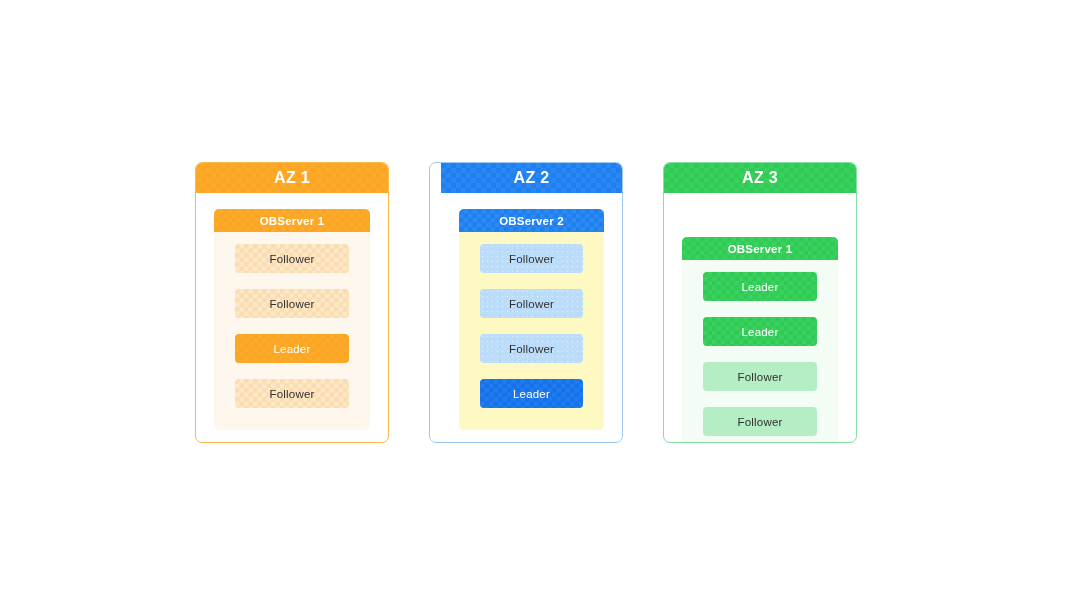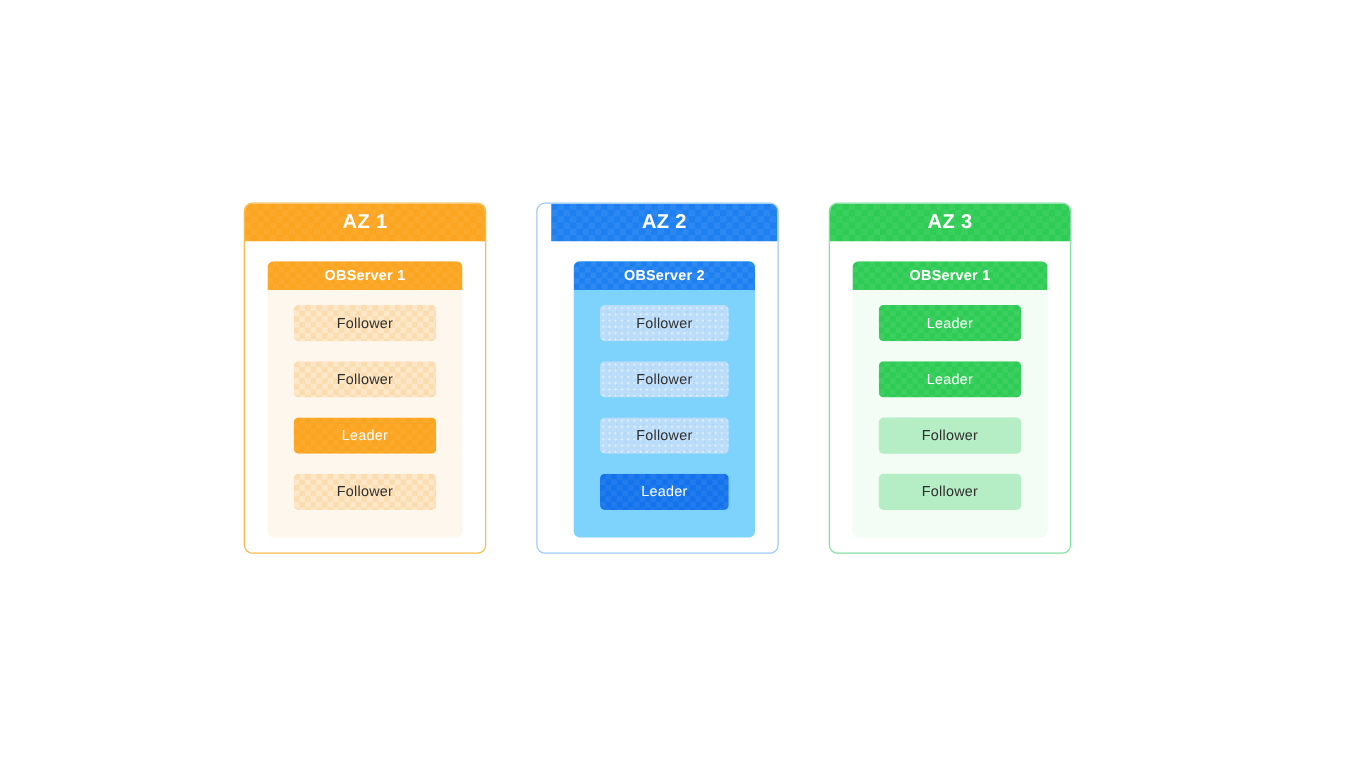--- a/index.html
+++ b/index.html
@@ -31,21 +31,21 @@
     box-sizing: border-box;
     background: #ffffff;
     border-radius: 7px;
     border: 1px solid #f5b13c;
     overflow: hidden;
     display: flex;
     flex-direction: column;
   }
   .az-card.az1 { left: 0px;   border-color: #f8ba4c; }
   .az-card.az2 { left: 234px; border-color: #9dc9f6; padding-left: 11px; }
-  .az-card.az3 { left: 468px; border-color: #86dfa0; }
+  .az-card.az3 { left: 468px; border-color: #86dfa0; gap: 28px; }
 
   .az-header {
     height: 30px;
     flex: 0 0 30px;
     display: flex;
     align-items: center;
     justify-content: center;
     color: #ffffff;
     font-size: 16px;
     font-weight: bold;
@@ -85,21 +85,21 @@
 
   .server-panel {
     border-radius: 5px;
     overflow: hidden;
     height: 100%;
     box-sizing: border-box;
     display: flex;
     flex-direction: column;
   }
   .az1 .server-panel { background: #fdf7ed; }
-  .az2 .server-panel { background: #7dd3fc; }
+  .az2 .server-panel { background: #fef9c3; }
   .az3 .server-panel { background: #f3fcf5; }
 
   .server-header {
     flex: 0 0 23px;
     height: 23px;
     display: flex;
     align-items: center;
     justify-content: center;
     color: #ffffff;
     font-size: 11.5px;

